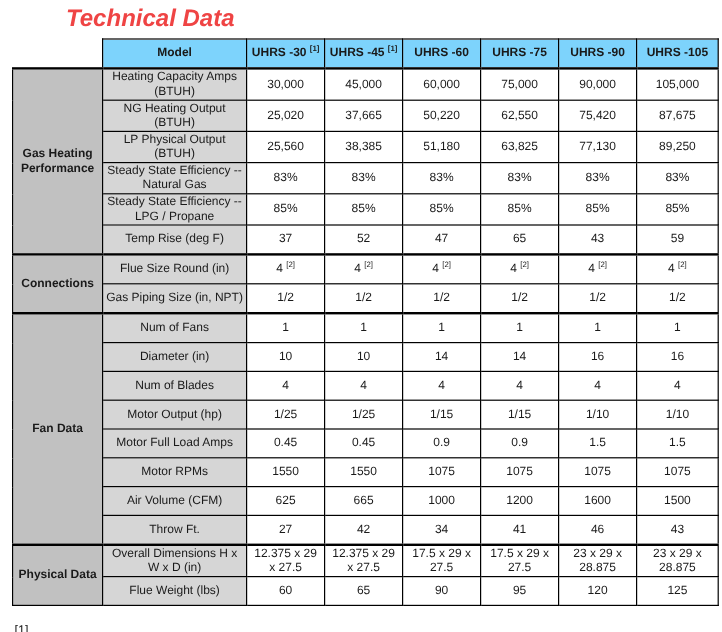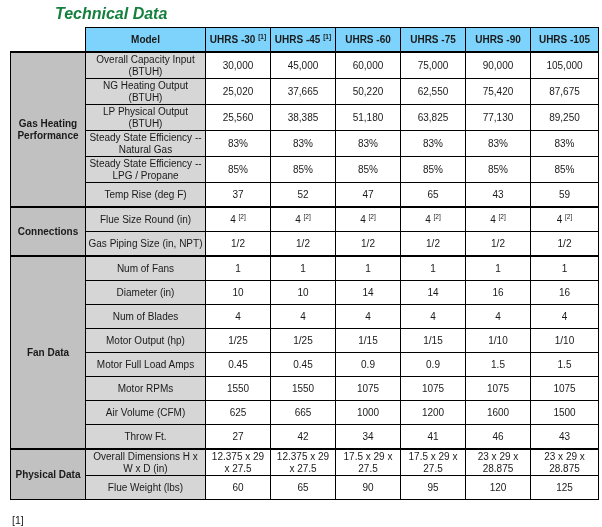--- a/index.html
+++ b/index.html
@@ -12,24 +12,24 @@
     color: #1a1a1a;
   }
   .page {
     width: 602px;
     height: 527px;
     overflow: hidden;
     position: relative;
   }
   .title {
     margin: 5px 0 4px 55px;
-    font-size: 16px;
+    font-size: 20px;
     font-weight: bold;
     font-style: italic;
-    color: #15803d;
+    color: #ef4444;
   }
   table.tech {
     border-collapse: collapse;
     margin-left: 10px;
     table-layout: fixed;
     width: 588px;
   }
   table.tech td, table.tech th {
     border: 1px solid #000;
     font-size: 10px;
@@ -109,21 +109,21 @@
           <th class="colhdr"><span>UHRS -45</span> <sup class="fn">[1]</sup></th>
           <th class="colhdr"><span>UHRS -60</span> <sup class="fn"></sup></th>
           <th class="colhdr"><span>UHRS -75</span> <sup class="fn"></sup></th>
           <th class="colhdr"><span>UHRS -90</span> <sup class="fn"></sup></th>
           <th class="colhdr"><span>UHRS -105</span> <sup class="fn"></sup></th>
         </tr>
       </thead>
     <tbody>
         <tr class="section-start">
           <td class="group" rowspan="6">Gas Heating Performance</td>
-          <td class="rowlabel">Overall Capacity Input (BTUH)</td>
+          <td class="rowlabel">Heating Capacity Amps (BTUH)</td>
           <td class="val"><span>30,000</span></td>
           <td class="val"><span>45,000</span></td>
           <td class="val"><span>60,000</span></td>
           <td class="val"><span>75,000</span></td>
           <td class="val"><span>90,000</span></td>
           <td class="val"><span>105,000</span></td>
         </tr>
         <tr>
           <td class="rowlabel">NG Heating Output (BTUH)</td>
           <td class="val"><span>25,020</span></td>

